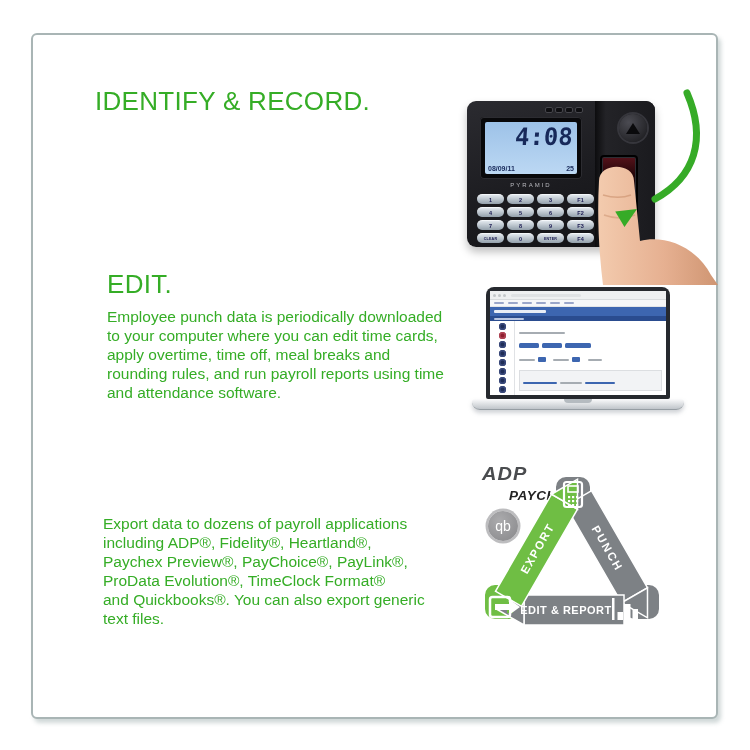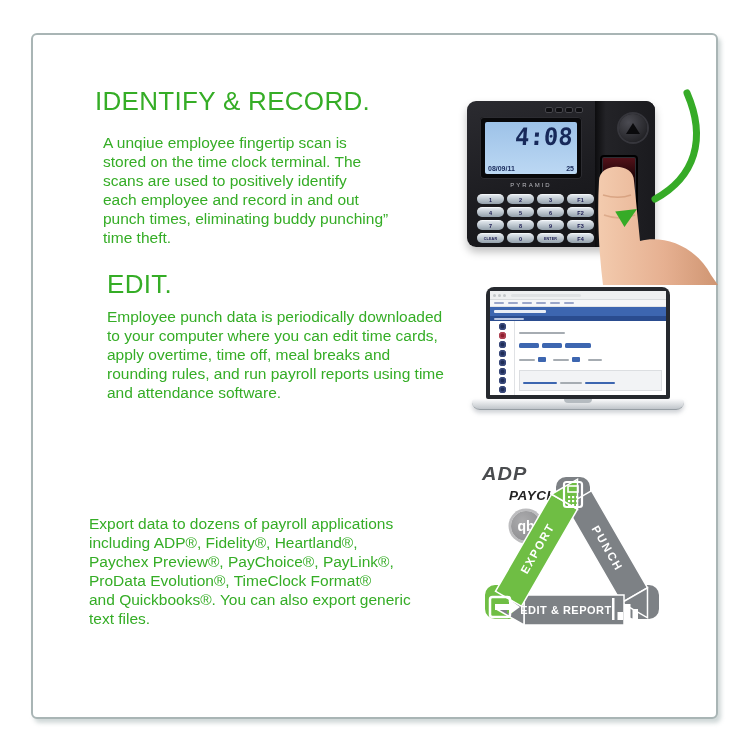--- a/index.html
+++ b/index.html
@@ -71,36 +71,30 @@
            background:linear-gradient(#fbfbfc,#c0c5ca);border-radius:4px 4px 10px 10px;
            border-bottom:1px solid #969da3;box-shadow:0 3px 4px rgba(120,130,140,.35);}
   .lp-base:after{content:"";position:absolute;left:50%;top:0;transform:translateX(-50%);
                  width:28px;height:4px;background:#b5bbc0;border-radius:0 0 5px 5px;}
   
   .tri{position:absolute;left:429px;top:417px;}
   .logo-adp{position:absolute;left:449px;top:428px;font-size:20px;font-weight:900;font-style:italic;
             color:#4a4c4f;letter-spacing:1px;transform:scaleY(.92);}
   .logo-paychex{position:absolute;left:447px;top:453px;font-size:13.5px;font-weight:800;font-style:italic;
                 color:#232323;letter-spacing:.5px;margin-left:29px;}
-  .logo-qb{position:absolute;left:478px;top:476px;width:30px;height:30px;border-radius:50%;
+  .logo-qb{position:absolute;left:455px;top:476px;width:30px;height:30px;border-radius:50%;
            background:radial-gradient(circle at 38% 32%,#ababad,#87878a);box-shadow:0 0 0 2.5px #bdbdbf;
-           display:flex;align-items:center;justify-content:center;color:#fff;font-weight:bold;font-size:14px;}
+           display:flex;align-items:center;justify-content:center;color:#fff;font-weight:normal;font-size:14px;}
 </style>
 </head>
 <body>
 
 <div class="card">
 
   <div class="h" style="left:62px;top:51px;">IDENTIFY &amp; RECORD.</div>
-  <div class="body-text" style="left:70px;top:98px;">A unqiue employee fingertip scan is
-stored on the time clock terminal. The
-scans are used to positively identify
-each employee and record in and out
-punch times, eliminating buddy punching”
-time theft.</div>
 
 
   <div class="device">
     <div class="holes">
         <i></i>
         <i></i>
         <i></i>
         <i></i>
       </div>
     <div class="lcd-bezel">
@@ -220,21 +214,21 @@
           
           
           
           
         </div>
       </div>
     </div>
   </div>
   <div class="lp-base"></div>
 
-  <div class="body-text" style="left:56px;top:479px;">Export data to dozens of payroll applications
+  <div class="body-text" style="left:70px;top:479px;">Export data to dozens of payroll applications
 including ADP®, Fidelity®, Heartland®,
 Paychex Preview®, PayChoice®, PayLink®,
 ProData Evolution®, TimeClock Format®
 and Quickbooks®. You can also export generic
 text files.</div>
 
   <div class="logo-adp">ADP</div>
   <div class="logo-paychex">PAYCHEX</div>
   <div class="logo-qb">qb</div>
 

